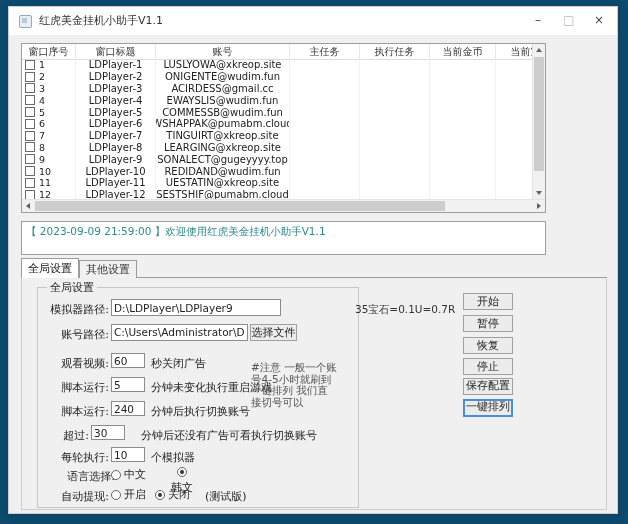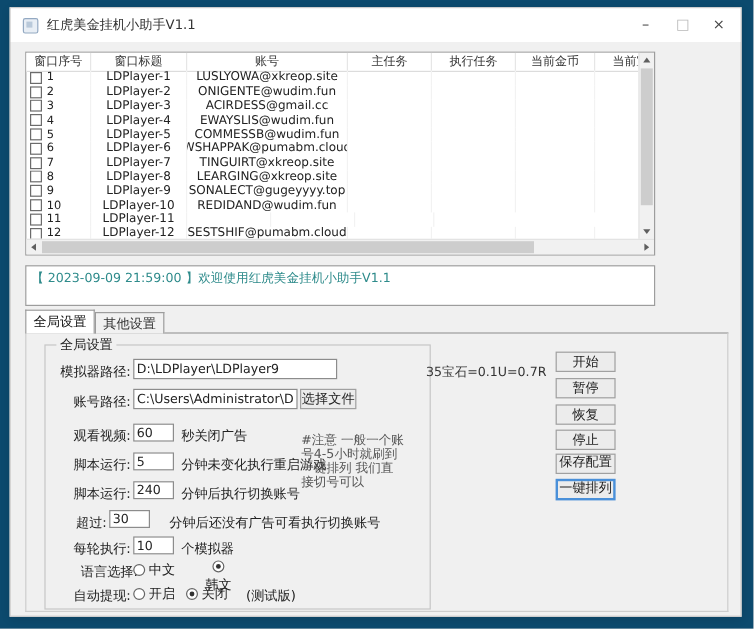--- a/index.html
+++ b/index.html
@@ -237,20 +237,21 @@
             <div class="cell c5"></div>
             <div class="cell c6"></div>
           </div>
 
           <div class="trow">
             <div class="cell c1">
               <span class="cb"></span>
               <span class="rnum">11</span>
             </div>
             <div class="cell c2 center">LDPlayer-11</div>
+            <div class="cell c3 center">UESTATIN@xkreop.site</div>
             <div class="cell c4"></div>
             <div class="cell c5"></div>
             <div class="cell c6"></div>
           </div>
 
           <div class="trow">
             <div class="cell c1">
               <span class="cb"></span>
               <span class="rnum">12</span>
             </div>

